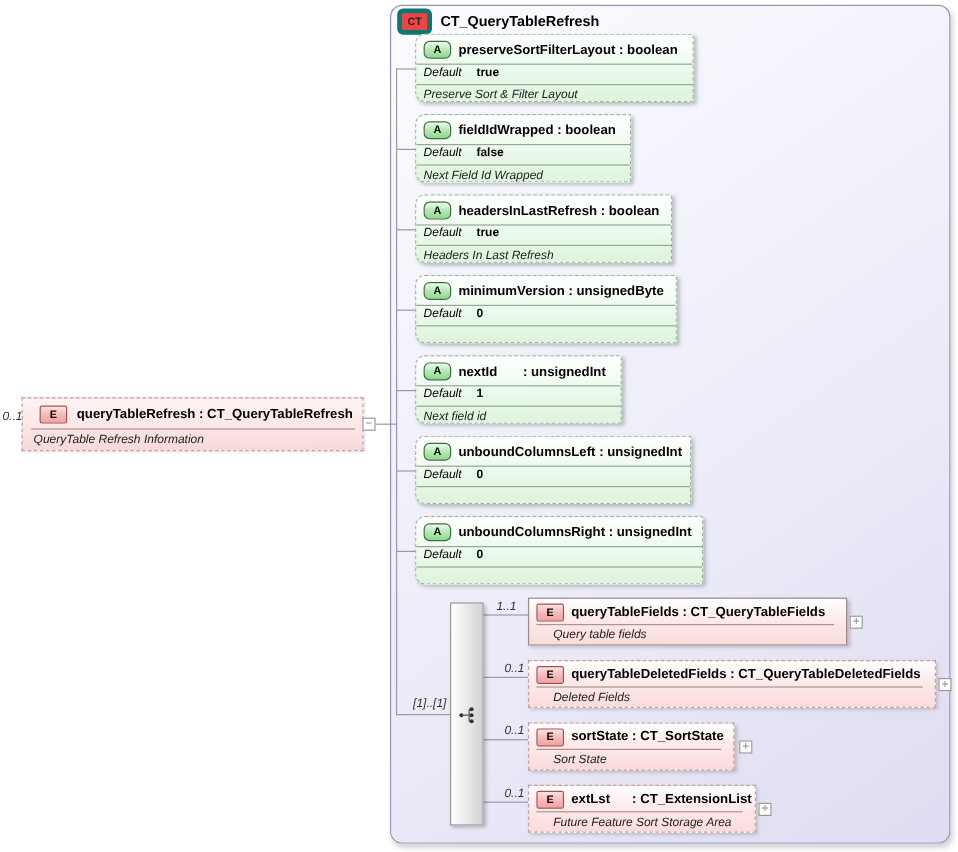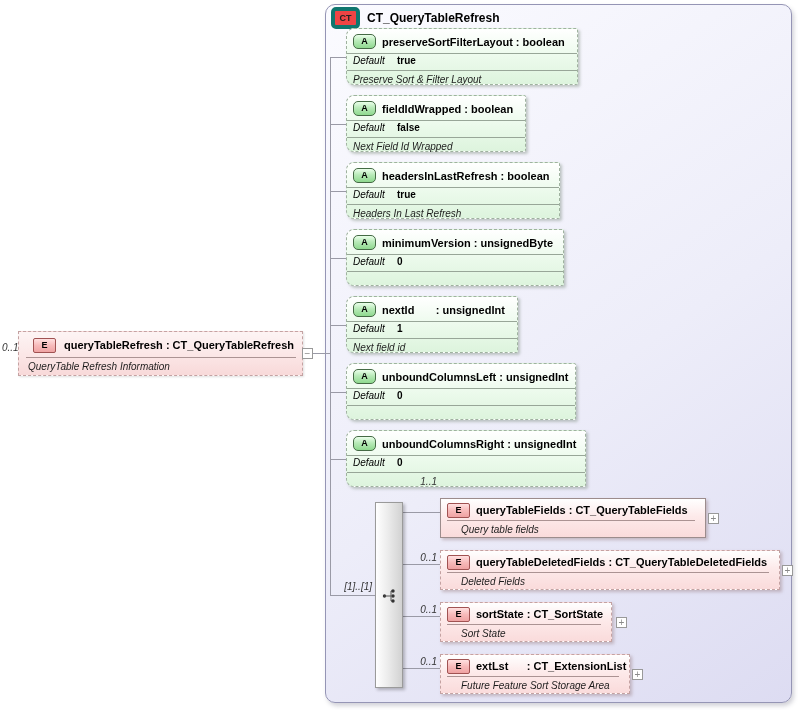--- a/index.html
+++ b/index.html
@@ -228,21 +228,21 @@
       <line x1="10" y1="3" x2="10" y2="13" stroke="#555" stroke-width="1"></line>
       <line x1="10" y1="3" x2="12" y2="3" stroke="#555" stroke-width="1"></line>
       <line x1="10" y1="13" x2="12" y2="13" stroke="#555" stroke-width="1"></line>
       <circle cx="12" cy="3" r="1.7" fill="#333"></circle>
       <circle cx="12" cy="8" r="1.7" fill="#333"></circle>
       <circle cx="12" cy="13" r="1.7" fill="#333"></circle>
     </svg>
   </span>
 </div>
 
-<div class="card card-right" style="left:407px;top:476px;width:30px;">1..1</div>
+<div class="card card-right" style="left:407px;top:500px;width:30px;text-align:center;">1..1</div>
 <div class="elem-box elem-required" style="top:498px;width:266px;">
   <div class="title-row">
     <span class="badge badge-e">E</span>
     <span class="box-title">queryTableFields : CT_QueryTableFields</span>
   </div>
   <div class="sep"></div>
   <div class="box-desc">Query table fields</div>
 </div>
 <div class="toggle" style="left:708px;top:513px;">+</div>
 

